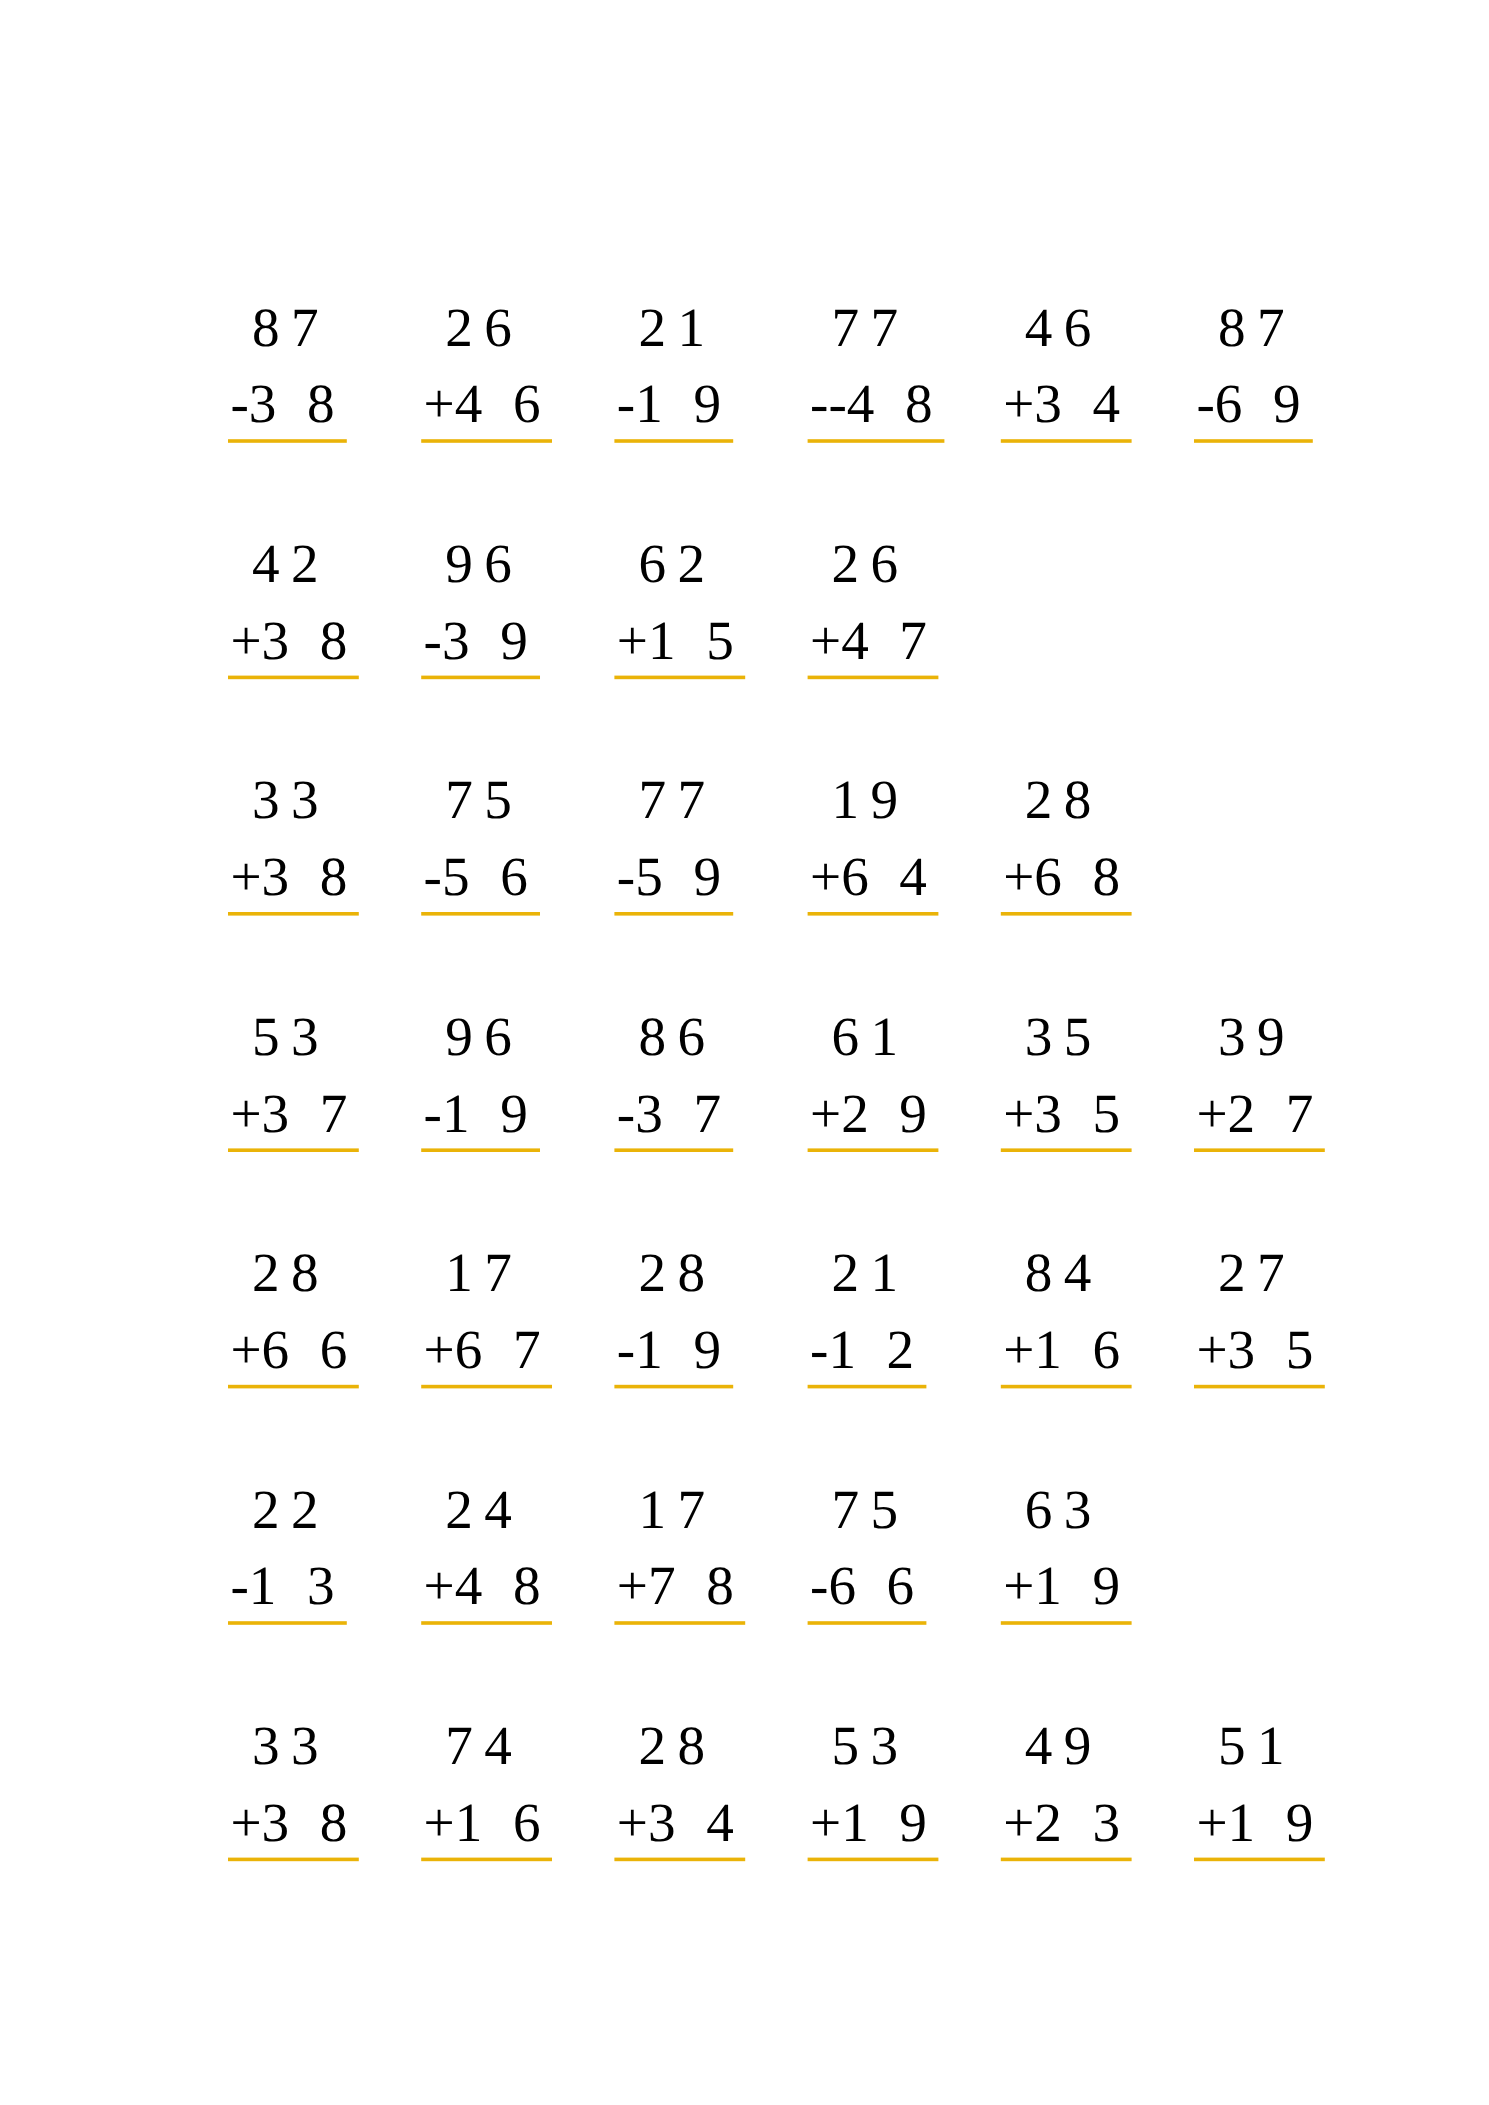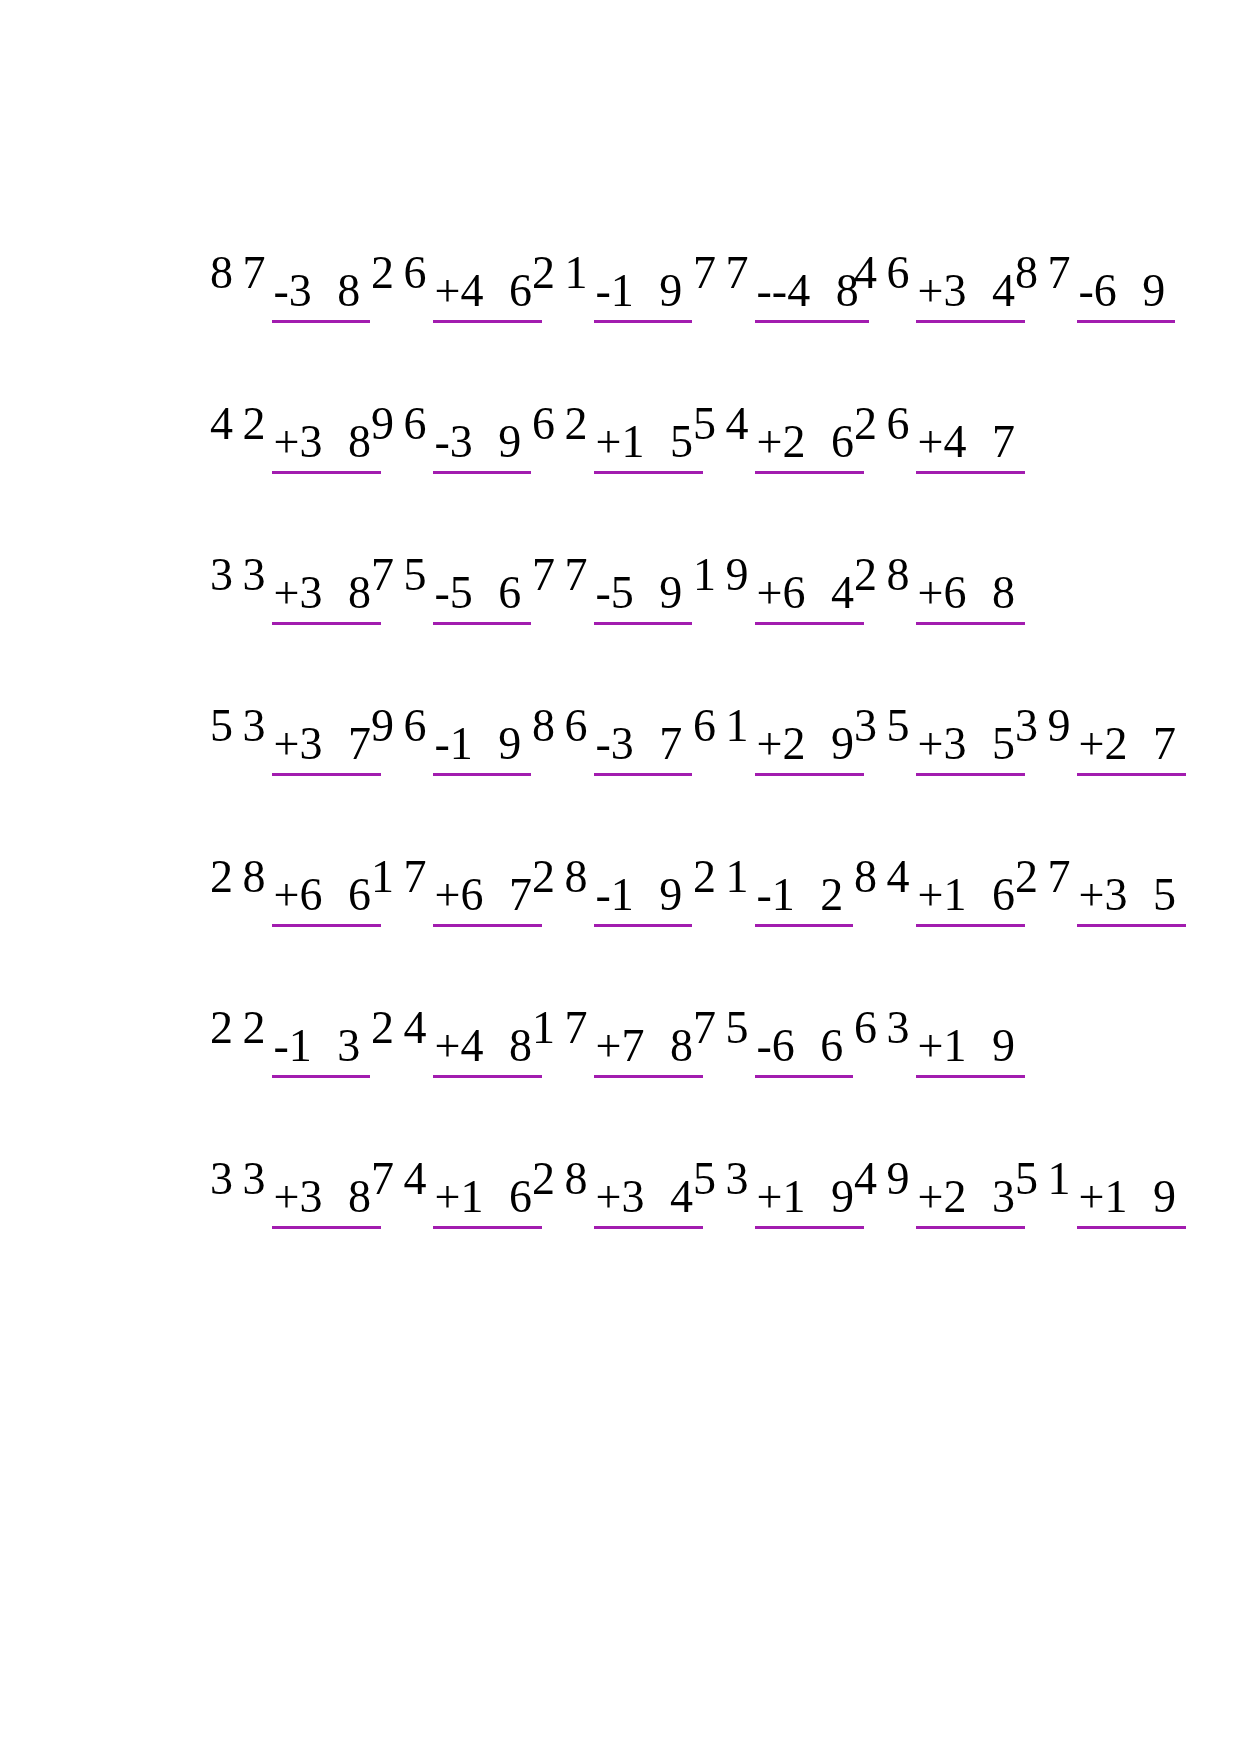--- a/index.html
+++ b/index.html
@@ -18,36 +18,36 @@
     padding-top: 250px;
     padding-left: 170px;
   }
   .prow {
     display: flex;
     margin-bottom: 78px;
   }
   .problem {
     width: 161px;
     display: flex;
-    flex-direction: row;
+    flex-direction: column;
     align-items: flex-start;
     font-size: 46px;
     line-height: 1;
   }
   .p-top {
     margin-left: 40px;
     word-spacing: -2px;
     white-space: pre;
   }
   .p-bottom {
     display: inline-block;
-    margin-left: 6px;
+    margin-left: 20px;
     margin-top: 18px;
     padding: 0 10px 6px 2px;
-    border-bottom: 3px solid #a21caf;
+    border-bottom: 3px solid #eab308;
     word-spacing: 14px;
     white-space: pre;
   }
 </style>
 </head>
 <body>
 
 <div class="sheet">
   <div id="rows-root">
       <div class="prow">
@@ -83,24 +83,20 @@
         </div>
         <div class="problem">
           <div class="p-top">9 6</div>
           <div class="p-bottom">-3 9</div>
         </div>
         <div class="problem">
           <div class="p-top">6 2</div>
           <div class="p-bottom">+1 5</div>
         </div>
         <div class="problem">
-          <div class="p-top">5 4</div>
-          <div class="p-bottom">+2 6</div>
-        </div>
-        <div class="problem">
           <div class="p-top">2 6</div>
           <div class="p-bottom">+4 7</div>
         </div>
       </div>
       <div class="prow">
         <div class="problem">
           <div class="p-top">3 3</div>
           <div class="p-bottom">+3 8</div>
         </div>
         <div class="problem">

